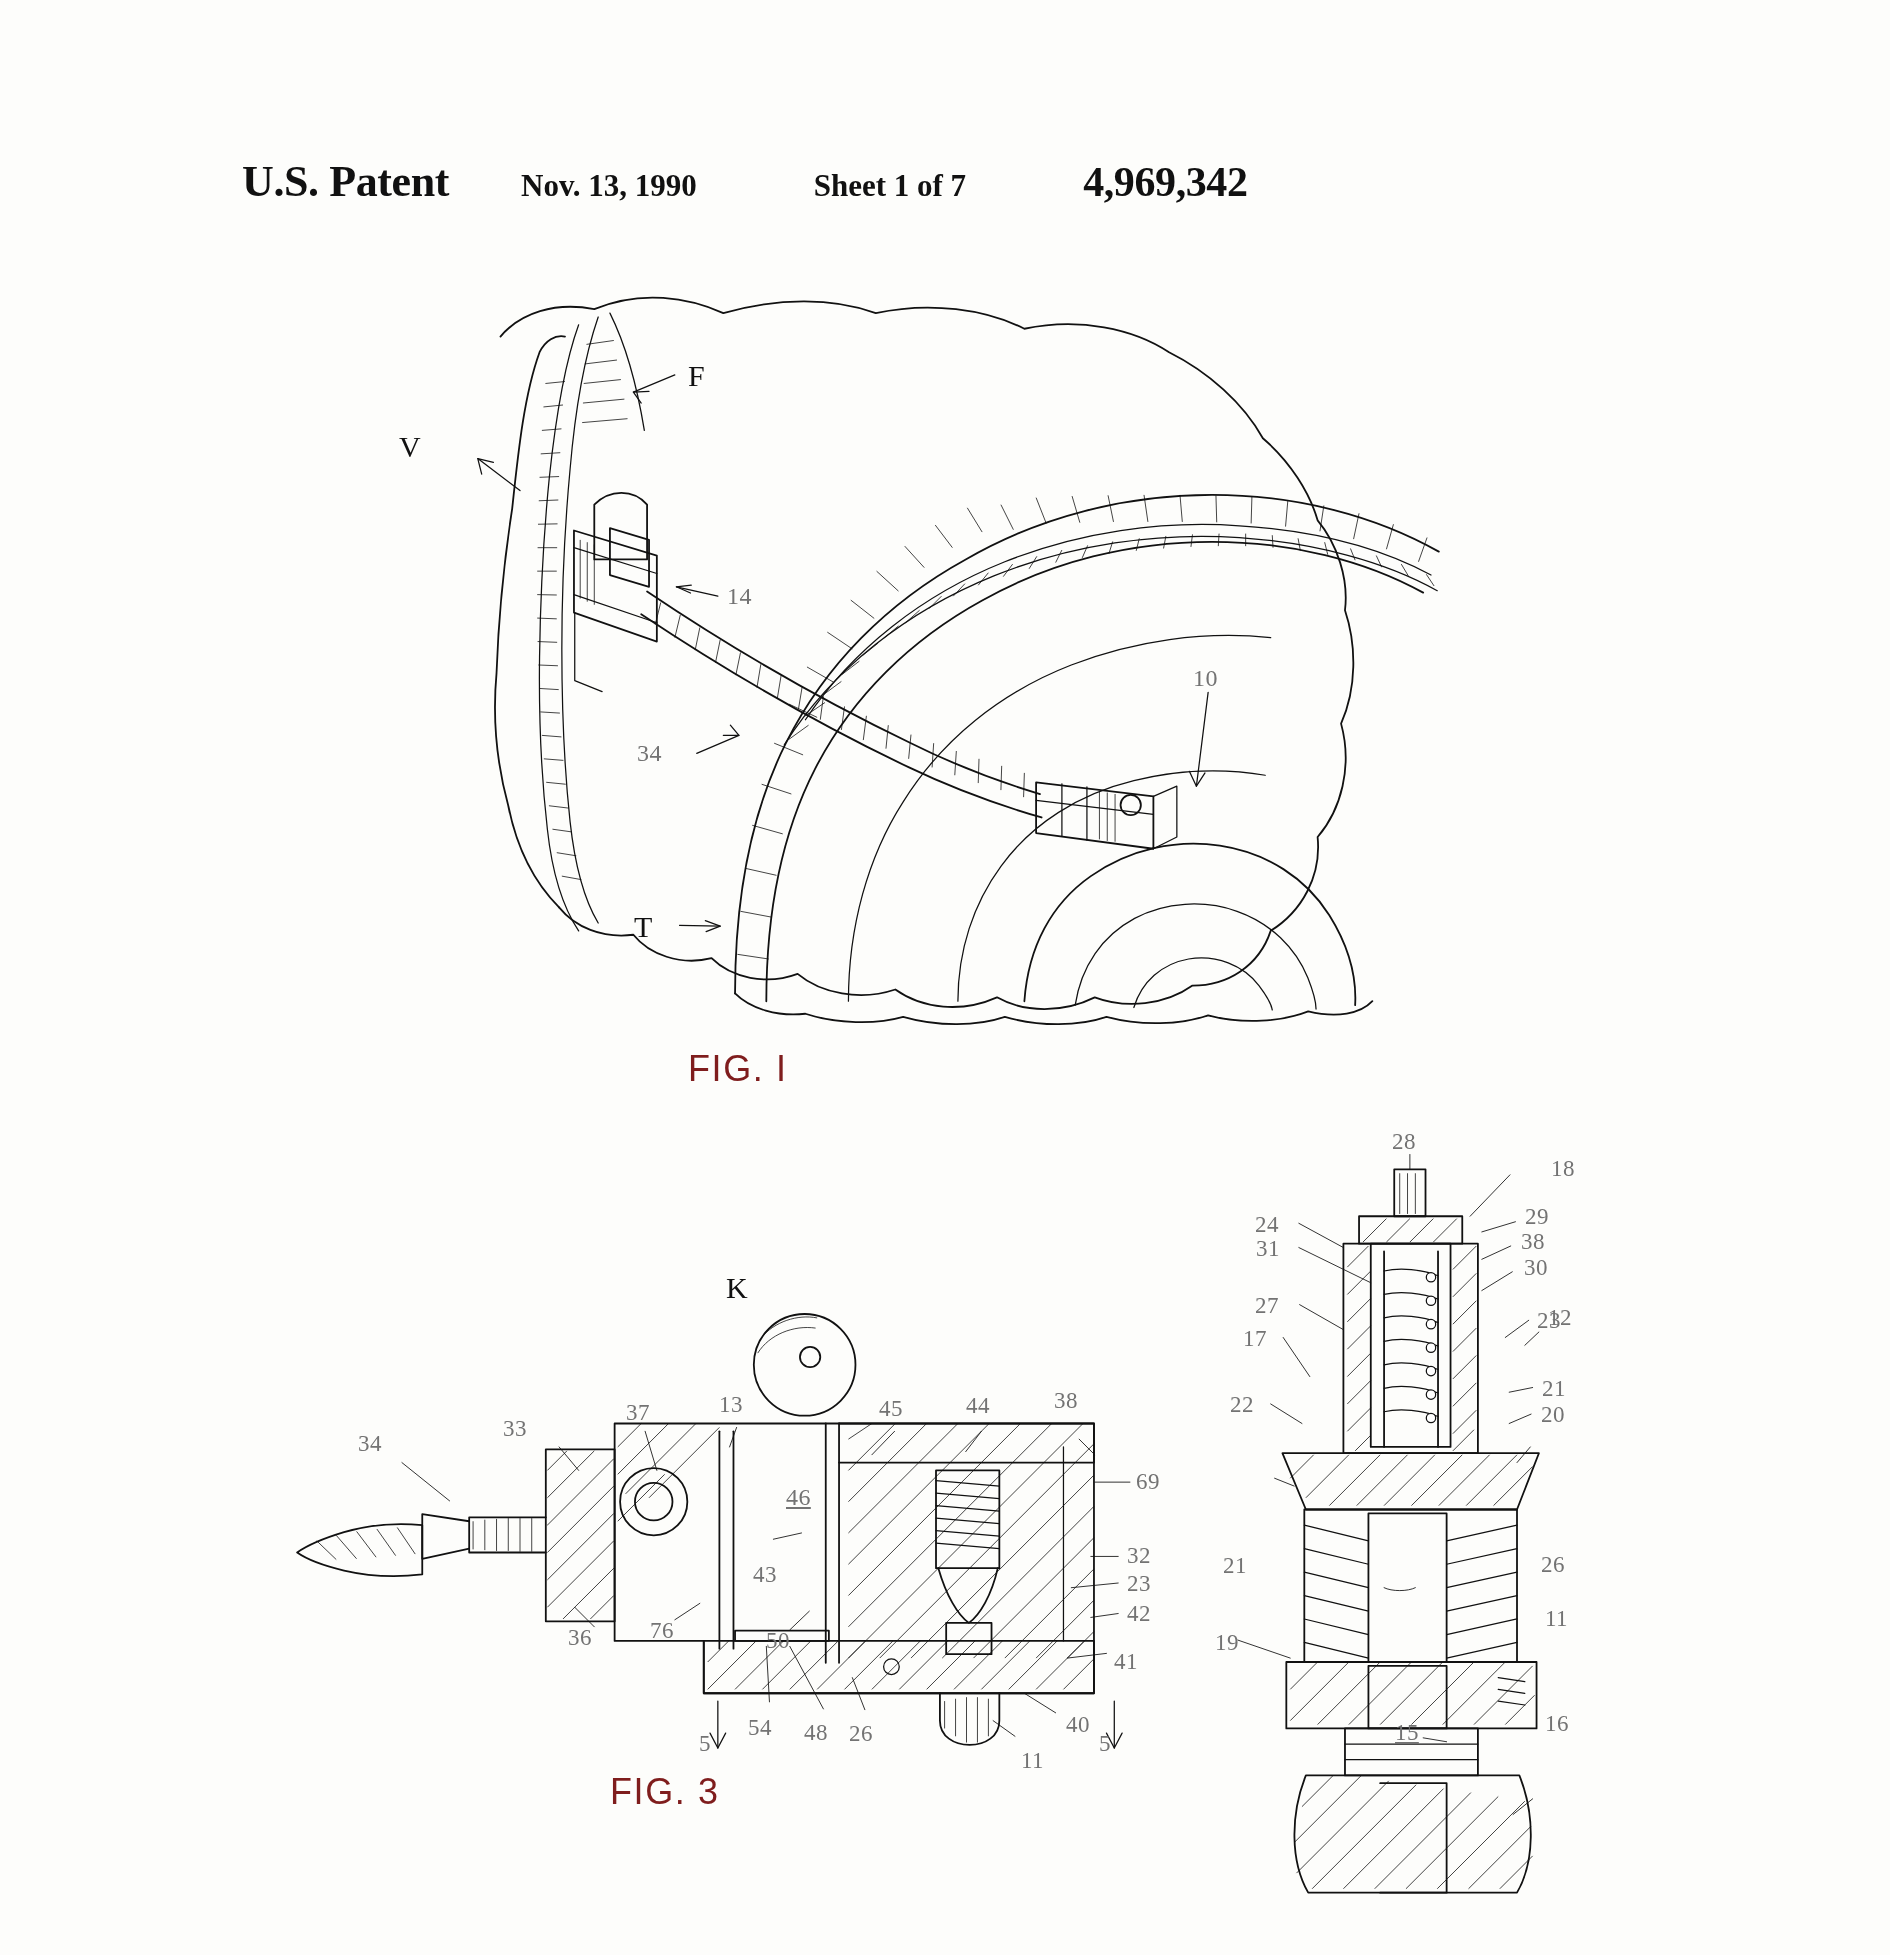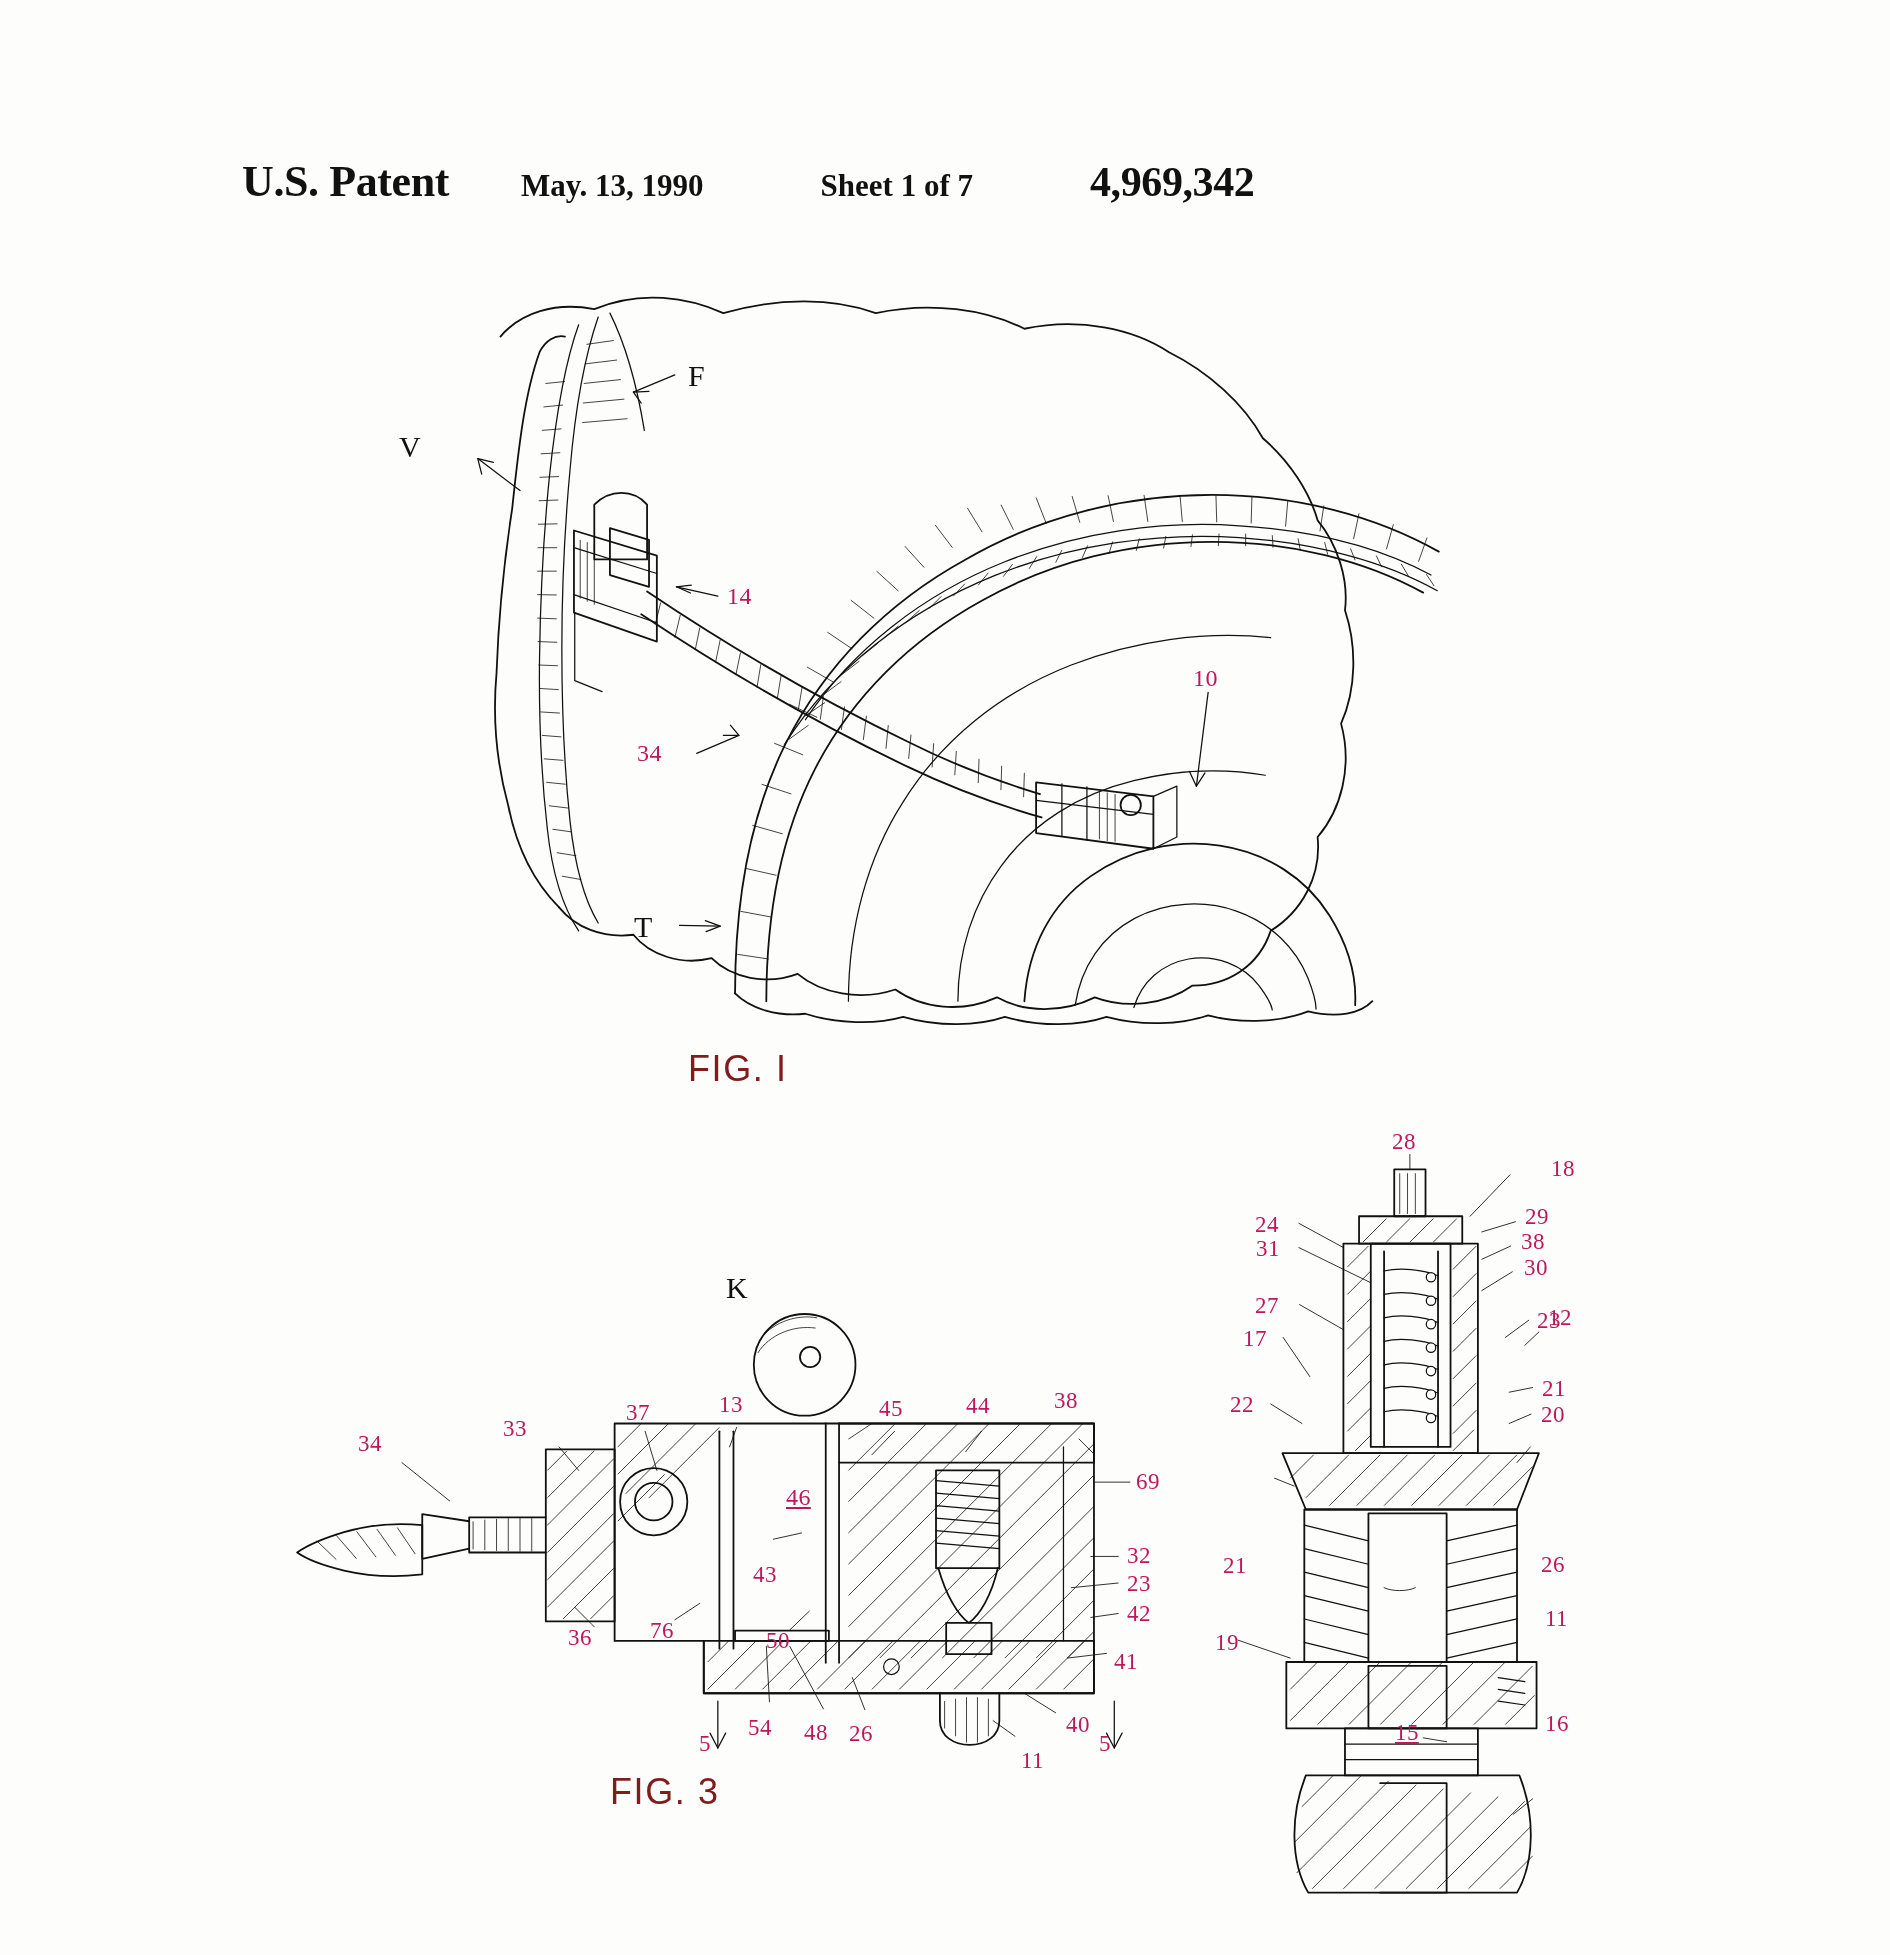--- a/index.html
+++ b/index.html
@@ -59,21 +59,21 @@
     margin-left: 117px;
     letter-spacing: -0.4px;
     white-space: nowrap;
   }
 
   
   .lbl {
     position: absolute;
     font-family: "Liberation Serif", serif;
     font-size: 23px;
-    color: #be185d;
+    color: #737373;
     white-space: nowrap;
     letter-spacing: 0.4px;
   }
   .lbl.u { text-decoration: underline; }
   .figcap {
     position: absolute;
     font-family: "Liberation Sans", sans-serif;
     font-size: 36px;
     letter-spacing: 1.6px;
     color: #7f1d1d;
@@ -93,21 +93,21 @@
   .thin { stroke: #111; fill: none; stroke-width: 2.2; stroke-linecap: round; }
   .hatch-thin { stroke: #111; fill: none; stroke-width: 2.0; }
 </style>
 </head>
 <body>
 
 <div class="page">
 
   <div class="header">
     <span class="hdr-office">U.S. Patent</span>
-    <span class="hdr-date">May. 13, 1990</span>
+    <span class="hdr-date">Nov. 13, 1990</span>
     <span class="hdr-sheet">Sheet 1 of 7</span>
     <span class="hdr-patno">4,969,342</span>
   </div>
 
   <svg width="1890" height="2777" viewBox="0 0 4834 7101">
     <g>
 
       <path class="ln2" d="M1280 860 C1330 800 1420 770 1520 790 C1640 740 1760 760 1850 800
         C1990 760 2130 760 2240 800 C2380 770 2520 790 2620 840 C2760 810 2900 840 2990 900
         C3090 950 3180 1030 3230 1120 C3300 1180 3350 1260 3370 1330

